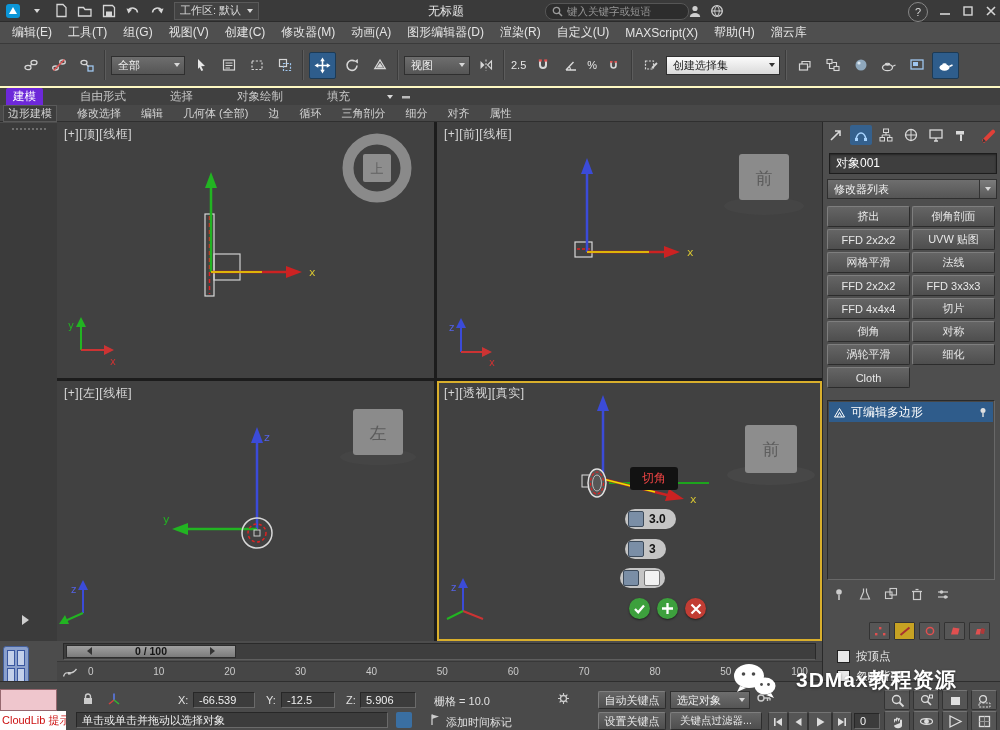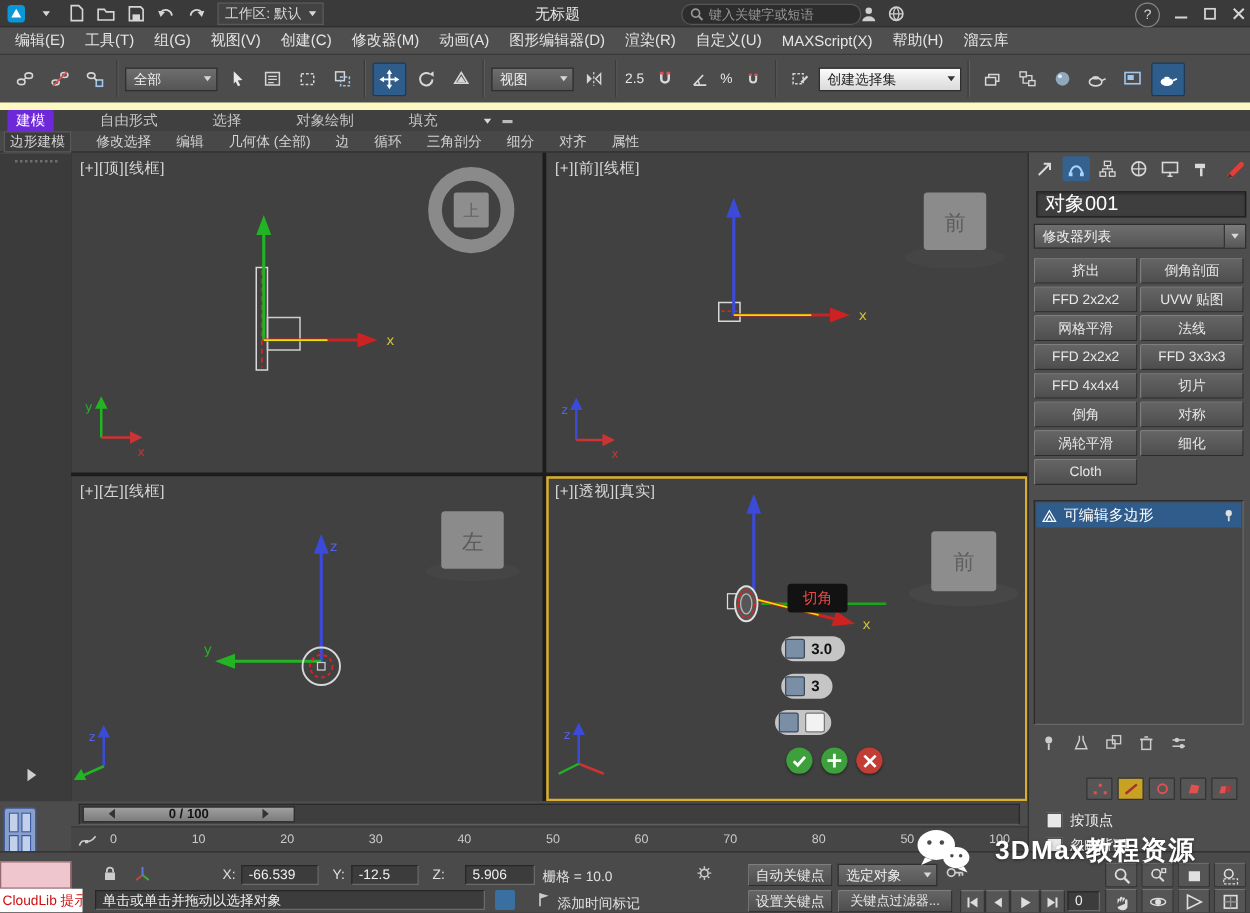--- a/index.html
+++ b/index.html
@@ -20,22 +20,22 @@
   .helpbtn{position:absolute;left:908px;top:2px;width:18px;height:18px;border-radius:50%;border:1px solid #888;
            display:flex;align-items:center;justify-content:center;font-size:11px;color:#d8d8d8}
   .caret{width:0;height:0;border-left:3.5px solid transparent;border-right:3.5px solid transparent;border-top:4.5px solid #d8d8d8}
 
   
   .menubar{position:absolute;left:0;top:22px;width:1000px;height:22px;background:#4f4f4f;border-bottom:1px solid #3a3a3a;
            display:flex;align-items:center;padding-left:4px;box-sizing:border-box}
   .menu-item{padding:0 8px;font-size:12px;color:#e4e4e4;white-space:nowrap}
 
   
-  .toolbar{position:absolute;left:0;top:44px;width:1000px;height:44px;background:#4c4c4c;border-bottom:6px solid #fef9c3;
-           display:flex;align-items:center;gap:3px;padding:0 7px;box-sizing:border-box}
+  .toolbar{position:absolute;left:0;top:44px;width:1000px;height:44px;background:#4c4c4c;border-bottom:2px solid #fef9c3;
+           display:flex;align-items:center;gap:3px;padding:0 18px;box-sizing:border-box}
   .tool-ico{width:25px;height:25px;display:flex;align-items:center;justify-content:center;border-radius:2px;flex:none}
   .tool-ico.active{background:#2e5d8c;border:1px solid #1c3play a55;border:1px solid #1c3a55}
   .sep{width:1px;height:30px;background:#3b3b3b;border-right:1px solid #5c5c5c;margin:0 2px;flex:none}
   .dd{height:19px;background:linear-gradient(#6e6e6e,#555);border:1px solid #2f2f2f;display:flex;align-items:center;
       justify-content:space-between;font-size:11px;color:#f0f0f0;padding:0 4px 0 6px;gap:6px;flex:none;box-sizing:border-box}
   .dd.light{background:linear-gradient(#fbfbfb,#dadada);color:#222}
   .dd.light .caret{border-top-color:#333}
   .snaptext{font-size:11px;color:#e6e6e6;flex:none;padding:0 1px}
 
   
@@ -76,21 +76,21 @@
   .caddy-btn{position:absolute;top:217px;width:21px;height:21px;border-radius:50%;display:flex;align-items:center;
              justify-content:center;box-shadow:0 1px 2px rgba(0,0,0,.5)}
   .cb-ok{left:192px;background:#3da03d}.cb-add{left:220px;background:#3da03d}.cb-cancel{left:248px;background:#c23d34}
 
   
   .cmd{position:absolute;left:822px;top:122px;width:178px;height:566px;background:#4e4e4e;border-left:1px solid #292929;box-sizing:border-box}
   .cmd-tabs{position:absolute;left:2px;top:3px;width:174px;display:flex;gap:3px;align-items:center}
   .ctab{width:22px;height:20px;display:flex;align-items:center;justify-content:center;border-radius:2px}
   .ctab.active-tab{background:#35618e}
   .obj-name{position:absolute;left:6px;top:31px;width:160px;height:19px;background:#3e3e3e;border:1px solid #1d1d1d;
-            box-shadow:inset 0 1px 2px rgba(0,0,0,.4);color:#fff;font-size:16px;display:flex;align-items:center;padding-left:6px}
+            box-shadow:inset 0 1px 2px rgba(0,0,0,.4);color:#fff;font-size:12px;display:flex;align-items:center;padding-left:6px}
   .mod-dd{position:absolute;left:4px;top:57px;width:170px;height:20px;padding:0 0 0 6px}
   .dd-btn{width:16px;height:100%;background:linear-gradient(#7c7c7c,#585858);border-left:1px solid #333;
           display:flex;align-items:center;justify-content:center}
   .btn3d{background:linear-gradient(#656565,#4e4e4e);border:1px solid #2c2c2c;border-top-color:#7e7e7e;border-left-color:#7e7e7e;
          color:#e8e8e8;font-size:11px;display:flex;align-items:center;justify-content:center;border-radius:2px;box-sizing:border-box;white-space:nowrap}
   .mod-grid{position:absolute;left:4px;top:84px;width:170px;display:flex;flex-wrap:wrap;gap:2px}
   .mod-grid .btn3d{width:83px;height:21px}
   .stack{position:absolute;left:4px;top:278px;width:168px;height:180px;background:#474747;border:1px solid #2a2a2a;
          border-bottom-color:#686868;border-right-color:#686868;box-sizing:border-box}
   .stack-row{height:20px;margin:1px;background:#2f5c8b;display:flex;align-items:center;gap:5px;padding:0 4px;font-size:12px;color:#fff}
@@ -768,21 +768,21 @@
           <line x1="8" y1="2.5" x2="8" y2="9" stroke="#5a79e8" stroke-width="1.6"></line>
           <line x1="8" y1="9" x2="3" y2="13" stroke="#d04040" stroke-width="1.6"></line>
           <line x1="8" y1="9" x2="13" y2="13" stroke="#34b334" stroke-width="1.6"></line>
         </svg>
     </span>
     <span class="st-label" style="left:178px;top:12px">X:</span>
     <div class="st-field" style="left:193px;top:10px;width:62px">-66.539</div>
     <span class="st-label" style="left:266px;top:12px">Y:</span>
     <div class="st-field" style="left:281px;top:10px;width:54px">-12.5</div>
     <span class="st-label" style="left:346px;top:12px">Z:</span>
-    <div class="st-field" style="left:372px;top:10px;width:56px">5.906</div>
+    <div class="st-field" style="left:360px;top:10px;width:56px">5.906</div>
     <span class="st-label" style="left:434px;top:12px">栅格 = 10.0</span>
     <span class="sico" style="left:556px;top:9px">
       <svg width="15" height="15">
           <circle cx="7.5" cy="7.5" r="3" fill="none" stroke="#cccccc" stroke-width="1.3"></circle>
           <path d="M7.5 2 v2 M7.5 11 v2 M2 7.5 h2 M11 7.5 h2 M3.6 3.6 l1.4 1.4 M10 10 l1.4 1.4 M11.4 3.6 L10 5 M5 10 l-1.4 1.4" stroke="#cccccc" stroke-width="1.1"></path>
         </svg>
     </span>
     <div class="st-btn btn3d" style="left:598px;top:9px;width:68px">自动关键点</div>
     <div class="st-dd dd" style="left:670px;top:9px;width:80px">
       <span>选定对象</span>

